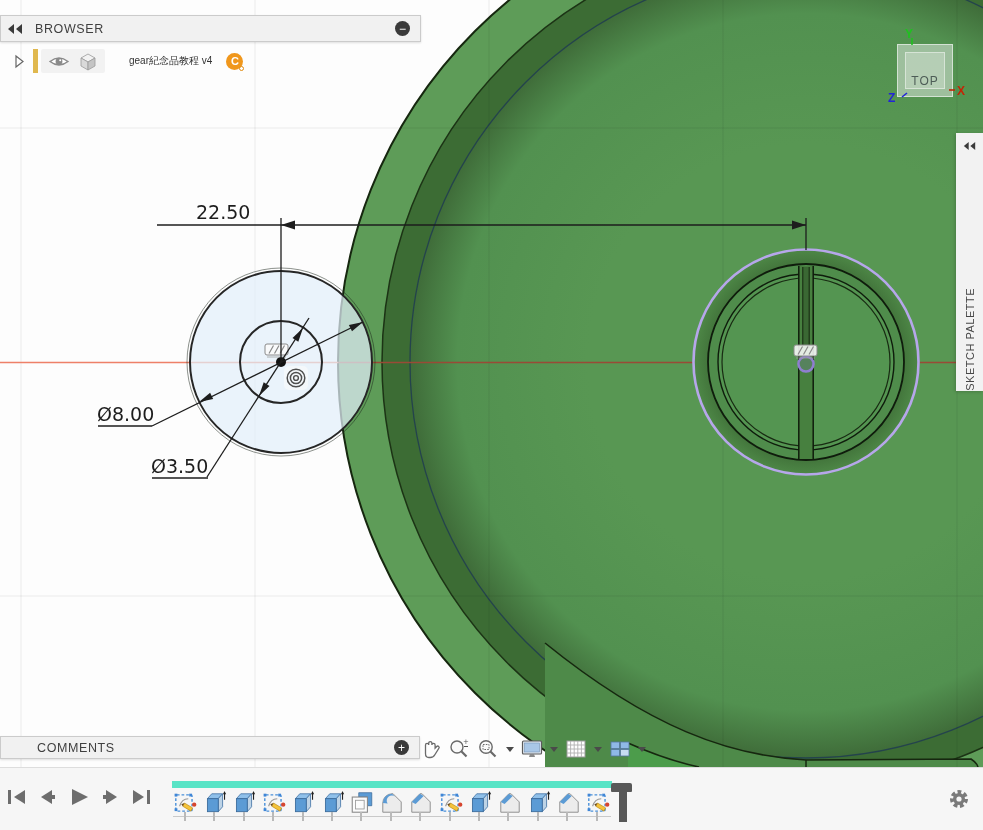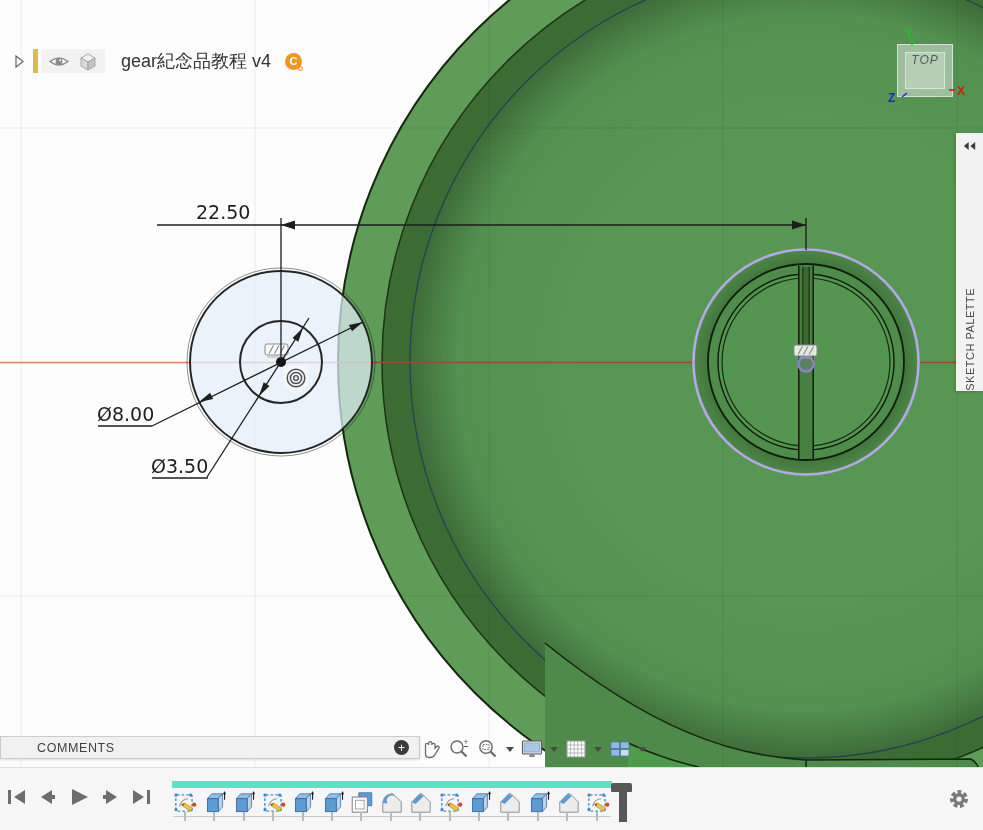--- a/index.html
+++ b/index.html
@@ -13,31 +13,31 @@
   .panel-title{font-size:12.5px;color:#3f3f3f;letter-spacing:.6px;}
   .round-btn{width:15px;height:15px;border-radius:50%;background:#3a3a3a;color:#fff;
     display:flex;align-items:center;justify-content:center;font-size:12px;line-height:1;cursor:pointer;}
   .browser-header{left:0;top:15px;width:421px;height:27px;padding:0 10px 0 6px;}
   .comments-bar{left:0;top:736px;width:420px;height:23px;padding:0 10px 0 36px;}
   
   .tree-row{position:absolute;left:14px;top:48px;height:26px;display:flex;align-items:center;}
   .sel-bar{width:5px;height:24px;background:#e0b84e;margin:0 3px 0 8px;}
   .icon-chip{display:flex;align-items:center;gap:8px;background:rgba(0,0,0,0.045);
     padding:2px 7px;border-radius:2px;}
-  .tree-label{font-size:18px;color:#333;margin-left:16px;}
+  .tree-label{font-size:10px;color:#333;margin-left:24px;}
   .c-badge{position:relative;width:17px;height:17px;border-radius:50%;background:#f0971c;color:#fff;
     font-weight:bold;font-size:11px;display:flex;align-items:center;justify-content:center;margin-left:14px;}
   .c-badge .dot{position:absolute;right:-1px;bottom:-1px;width:5px;height:5px;border-radius:50%;
     background:#fff;border:1px solid #e08a10;}
   
   .viewcube{position:absolute;left:897px;top:44px;width:56px;height:53px;
     background:rgba(219,228,221,0.55);border:1px solid rgba(255,255,255,0.55);}
   .viewcube .inner{position:absolute;left:7px;top:7px;right:7px;bottom:7px;
     background:rgba(238,242,239,0.30);border:1px solid rgba(255,255,255,0.45);
-    display:flex;align-items:flex-start;justify-content:center;font-style:italic;}
+    display:flex;align-items:flex-end;justify-content:center;}
   .viewcube .face{font-size:12px;color:#4e5d57;letter-spacing:1px;}
   .axis-label{position:absolute;font-size:12px;font-weight:bold;}
   .axis-y{left:905px;top:27px;color:#1fc11f;}
   .axis-z{left:888px;top:91px;color:#2324d8;}
   .axis-x{left:957px;top:84px;color:#c42405;}
   
   .sketch-palette{position:absolute;left:956px;top:133px;width:27px;height:258px;background:#f2f2f2;
     box-shadow:-1px 1px 3px rgba(0,0,0,0.18);display:flex;flex-direction:column;align-items:center;}
   .sp-label{margin-top:auto;padding-bottom:10px;writing-mode:vertical-rl;transform:rotate(180deg);
     font-size:11px;color:#474747;letter-spacing:.5px;white-space:nowrap;}
@@ -159,20 +159,29 @@
       <text x="97" y="421" font-size="19" stroke="none">Ø8.00</text>
 
       <line x1="152" y1="478" x2="208" y2="478"></line>
       <line x1="207" y1="477" x2="309" y2="318"></line>
       <polygon points="259,396 269.5,386.1 263.7,382.3" stroke="none"></polygon>
       <polygon points="303,328 298.3,341.7 292.5,337.9" stroke="none"></polygon>
       <text x="151" y="473" font-size="19" stroke="none">Ø3.50</text>
     </g>
   </svg>
 
+  <div class="panel-header browser-header">
+    <svg width="16" height="12" viewBox="0 0 16 12">
+      <polygon points="7,1 1,6 7,11" fill="#3a3a3a"></polygon>
+        <polygon points="15,1 9,6 15,11" fill="#3a3a3a"></polygon>
+    </svg>
+    <span class="panel-title" style="margin-left:12px;">BROWSER</span>
+    <span style="margin-left:auto;"></span>
+    <span class="round-btn">−</span>
+  </div>
 
   <div class="tree-row">
     <svg width="11" height="15" viewBox="0 0 11 15">
       <polygon points="2,2 9,7.5 2,13" fill="#ffffff" stroke="#666" stroke-width="1.2"></polygon>
     </svg>
     <span class="sel-bar"></span>
     <span class="icon-chip">
       <svg width="22" height="15" viewBox="0 0 22 15">
         <path d="M2,7.5 Q11,0.5 20,7.5 Q11,14.5 2,7.5 Z" fill="#fff" stroke="#8a8a8a" stroke-width="1.4"></path>
         <circle cx="11" cy="7.5" r="3.4" fill="#8a8a8a"></circle>

